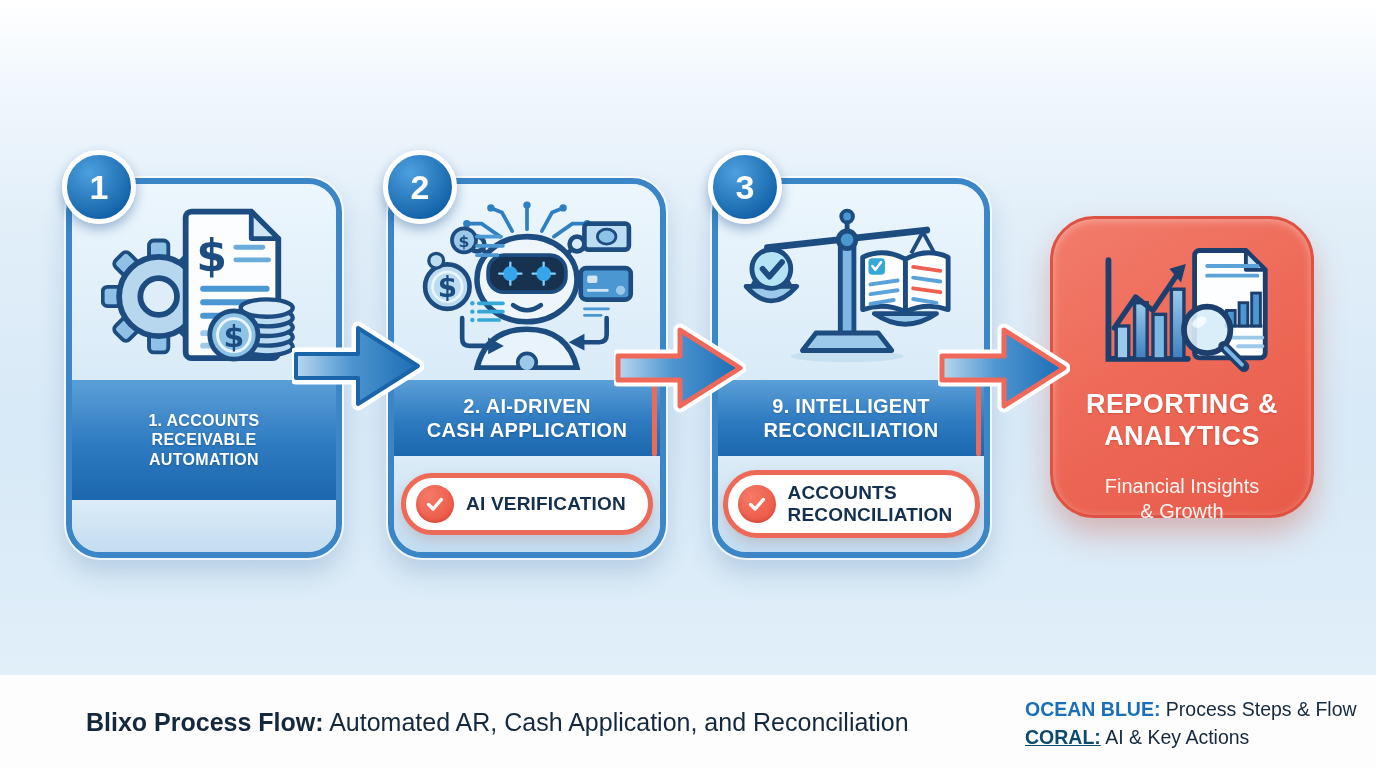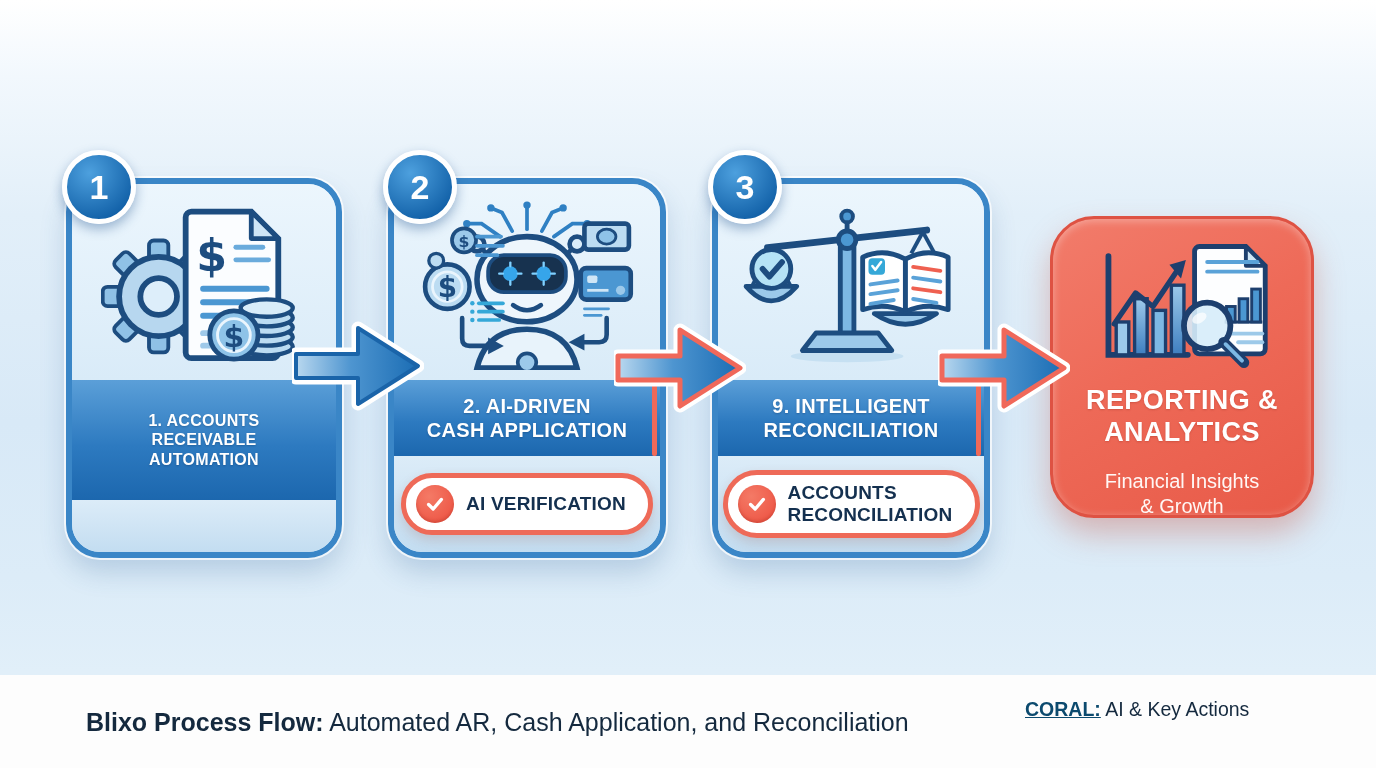--- a/index.html
+++ b/index.html
@@ -44,21 +44,21 @@
     color:#ffffff;font-size:34px;font-weight:bold;display:flex;align-items:center;justify-content:center;}
   .badge-1{left:62px;} .badge-2{left:383px;} .badge-3{left:708px;}
   
   .flow-arrow{position:absolute;z-index:5;width:132px;height:104px;}
   .arrow-1{left:292px;top:314px;}
   .arrow-2{left:614px;top:316px;}
   .arrow-3{left:938px;top:316px;}
   
   .result-card{position:absolute;left:1050px;top:216px;width:258px;height:296px;border-radius:44px;z-index:2;
     background:linear-gradient(150deg,#f27c6b 0%,#ee6a58 45%,#e85a48 100%);
-    border:3px solid #de5243;display:flex;flex-direction:column;align-items:center;justify-content:center;
+    border:3px solid #de5243;display:flex;flex-direction:column;align-items:center;justify-content:flex-start;
     box-shadow:0 16px 30px rgba(200,80,60,.35),inset 0 2px 8px rgba(255,255,255,.35);color:#ffffff;}
   .result-icon{margin-top:16px;}
   .result-title{font-size:27px;font-weight:bold;text-align:center;line-height:1.18;letter-spacing:.4px;
     text-shadow:0 1px 2px rgba(140,40,25,.3);}
   .result-title span,.result-sub span{display:block;}
   .result-sub{margin-top:21px;font-size:20px;text-align:center;line-height:1.25;color:#fff7f5;}
   
   .footer-bar{position:absolute;left:0;top:675px;width:1376px;height:93px;background:#fdfdfd;}
   .footer-title{position:absolute;left:70px;top:33px;font-size:25px;color:#14293e;white-space:nowrap;margin-left:16px;}
   .footer-title .t-bold{font-weight:bold;}
@@ -361,19 +361,23 @@
     </div>
   </div>
 
   <div class="footer-bar">
     <div class="footer-title">
       <span class="t-bold">Blixo Process Flow:</span>
       <span>Automated AR, Cash Application, and Reconciliation</span>
     </div>
     <div class="legend">
       <div>
+        <span class="term term-blue">OCEAN BLUE:</span>
+        <span>Process Steps &amp; Flow</span>
+      </div>
+      <div>
         <span class="term term-coral">CORAL:</span>
         <span>AI &amp; Key Actions</span>
       </div>
     </div>
   </div>
 
 </div>
 
 </body></html>

